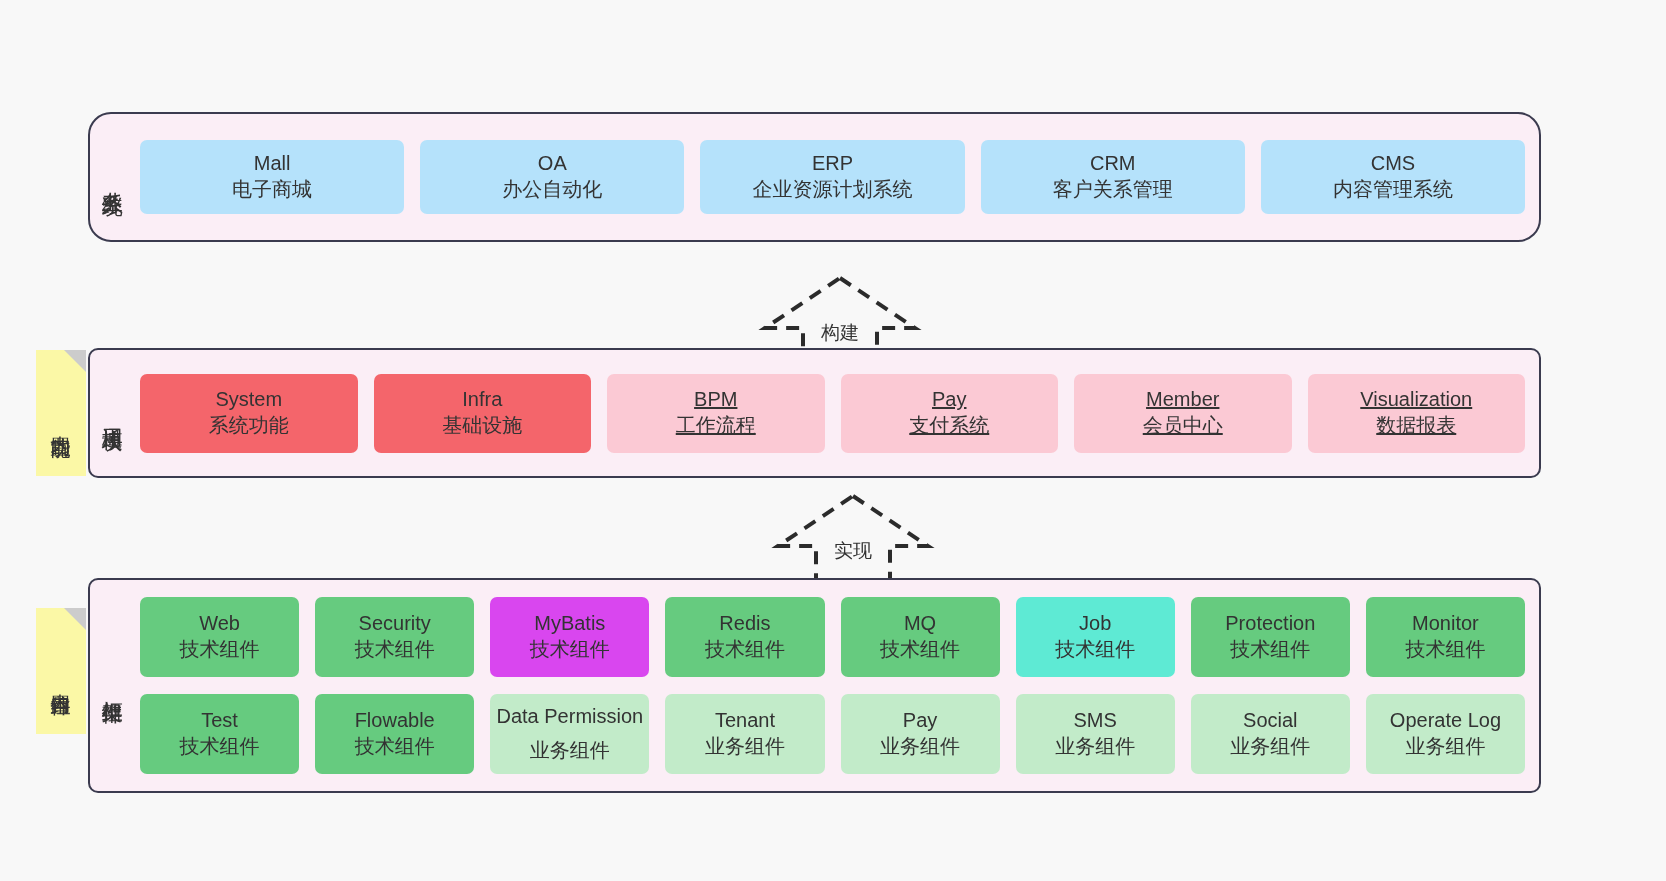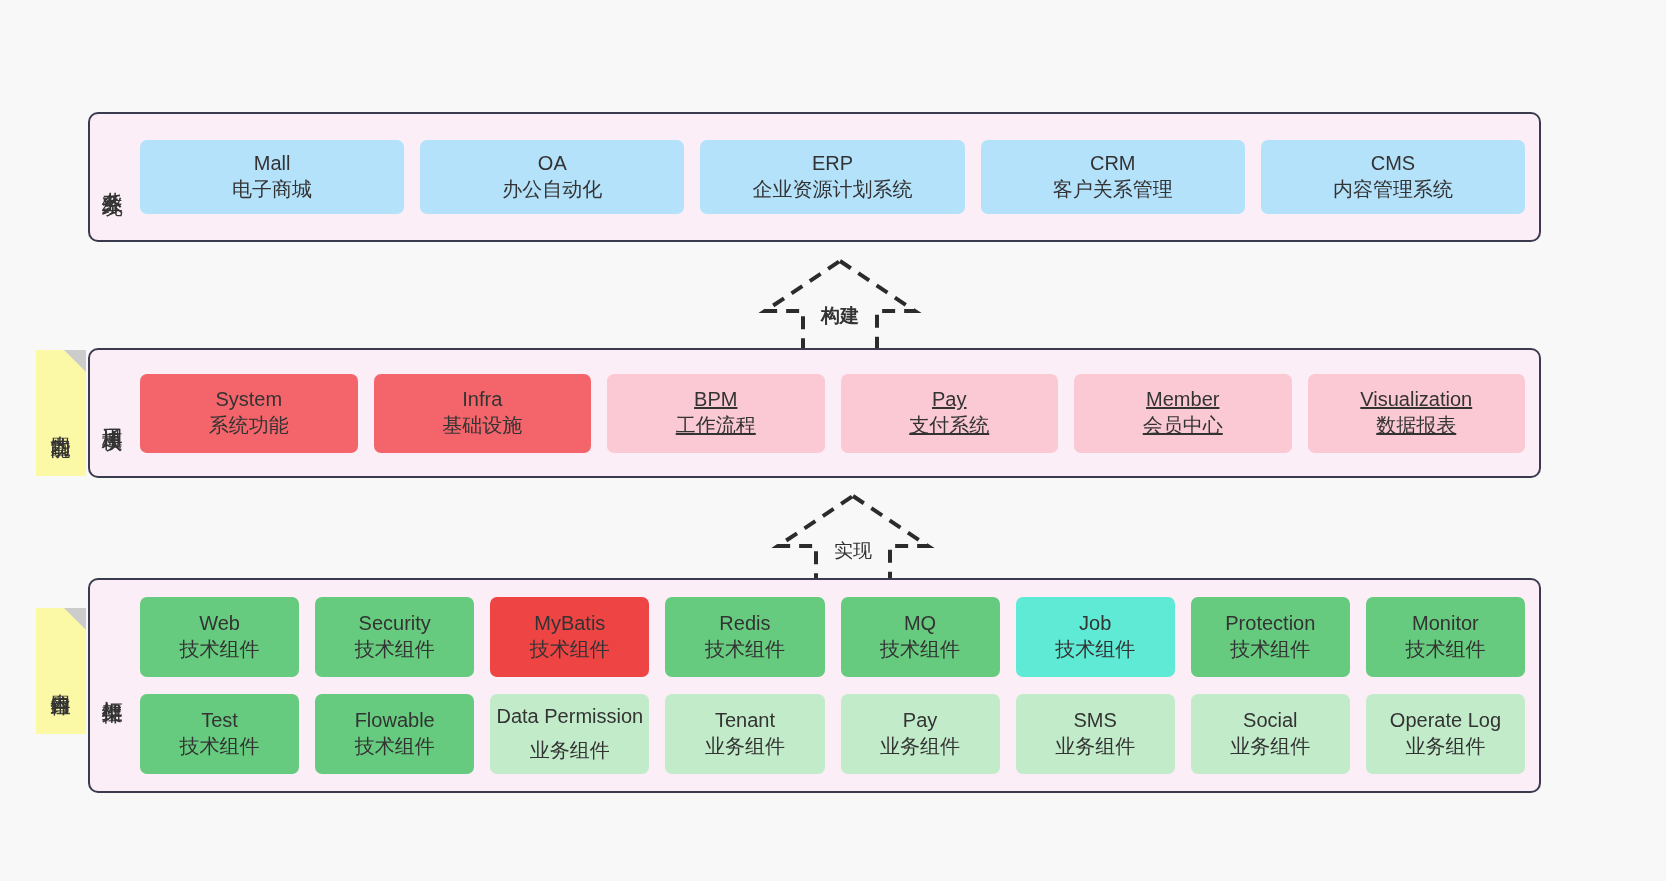--- a/index.html
+++ b/index.html
@@ -73,21 +73,21 @@
   .card .en { display: block; }
   .card .cn { display: block; }
 
   .c-blue       { background: #b5e2fb; }
   .c-red        { background: #f4656b; }
   .c-pink       { background: #fbc9d4; text-decoration: underline; }
   .c-green      { background: #66cb7f; text-align: right; }
   .c-lightgreen { background: #c2ebc9; }
 
   
-  #layer-business { left: 88px;  top: 112px; width: 1453px; height: 130px; }
+  #layer-business { left: 88px;  top: 112px; width: 1453px; height: 130px; border-radius: 23px; }
   #layer-business .card { height: 74px; }
 
   #layer-modules  { left: 88px;  top: 348px; width: 1453px; height: 130px; }
   #layer-modules .card { height: 79px; }
 
   #layer-framework{ left: 88px;  top: 578px; width: 1453px; height: 215px; }
   #layer-framework .card { height: 80px; }
   #layer-framework .layer-body { gap: 17px; padding: 0 14px 0 6px; }
 
   
@@ -130,21 +130,21 @@
     position: absolute;
     left: 50%;
     top: 48px;
     transform: translateX(-50%);
     font-size: 19px;
     color: #333;
     background: transparent;
     white-space: nowrap;
     user-select: none;
   }
-  #arrow-build { left: 755px; top: 255px; font-weight: bold; }
+  #arrow-build { left: 755px; top: 272px; }
   #arrow-impl  { left: 768px; top: 490px; }
 </style>
 </head>
 <body>
 
 <div class="layer" id="layer-business">
   <div class="layer-title">业务系统</div>
   <div class="layer-body">
     <div class="row">
       <div class="card c-blue" style="background: rgb(181, 226, 251);">
@@ -230,21 +230,21 @@
   <div class="layer-body">
     <div class="row">
       <div class="card c-green" style="background: rgb(102, 203, 127);">
         <span class="en">Web</span>
         <span class="cn">技术组件</span>
       </div>
       <div class="card c-green" style="background: rgb(102, 203, 127);">
         <span class="en">Security</span>
         <span class="cn">技术组件</span>
       </div>
-      <div class="card c-green" style="background: #ef4444;">
+      <div class="card c-green" style="background: #d946ef;">
         <span class="en">MyBatis</span>
         <span class="cn">技术组件</span>
       </div>
       <div class="card c-green" style="background: rgb(102, 203, 127);">
         <span class="en">Redis</span>
         <span class="cn">技术组件</span>
       </div>
       <div class="card c-green" style="background: rgb(102, 203, 127);">
         <span class="en">MQ</span>
         <span class="cn">技术组件</span>

